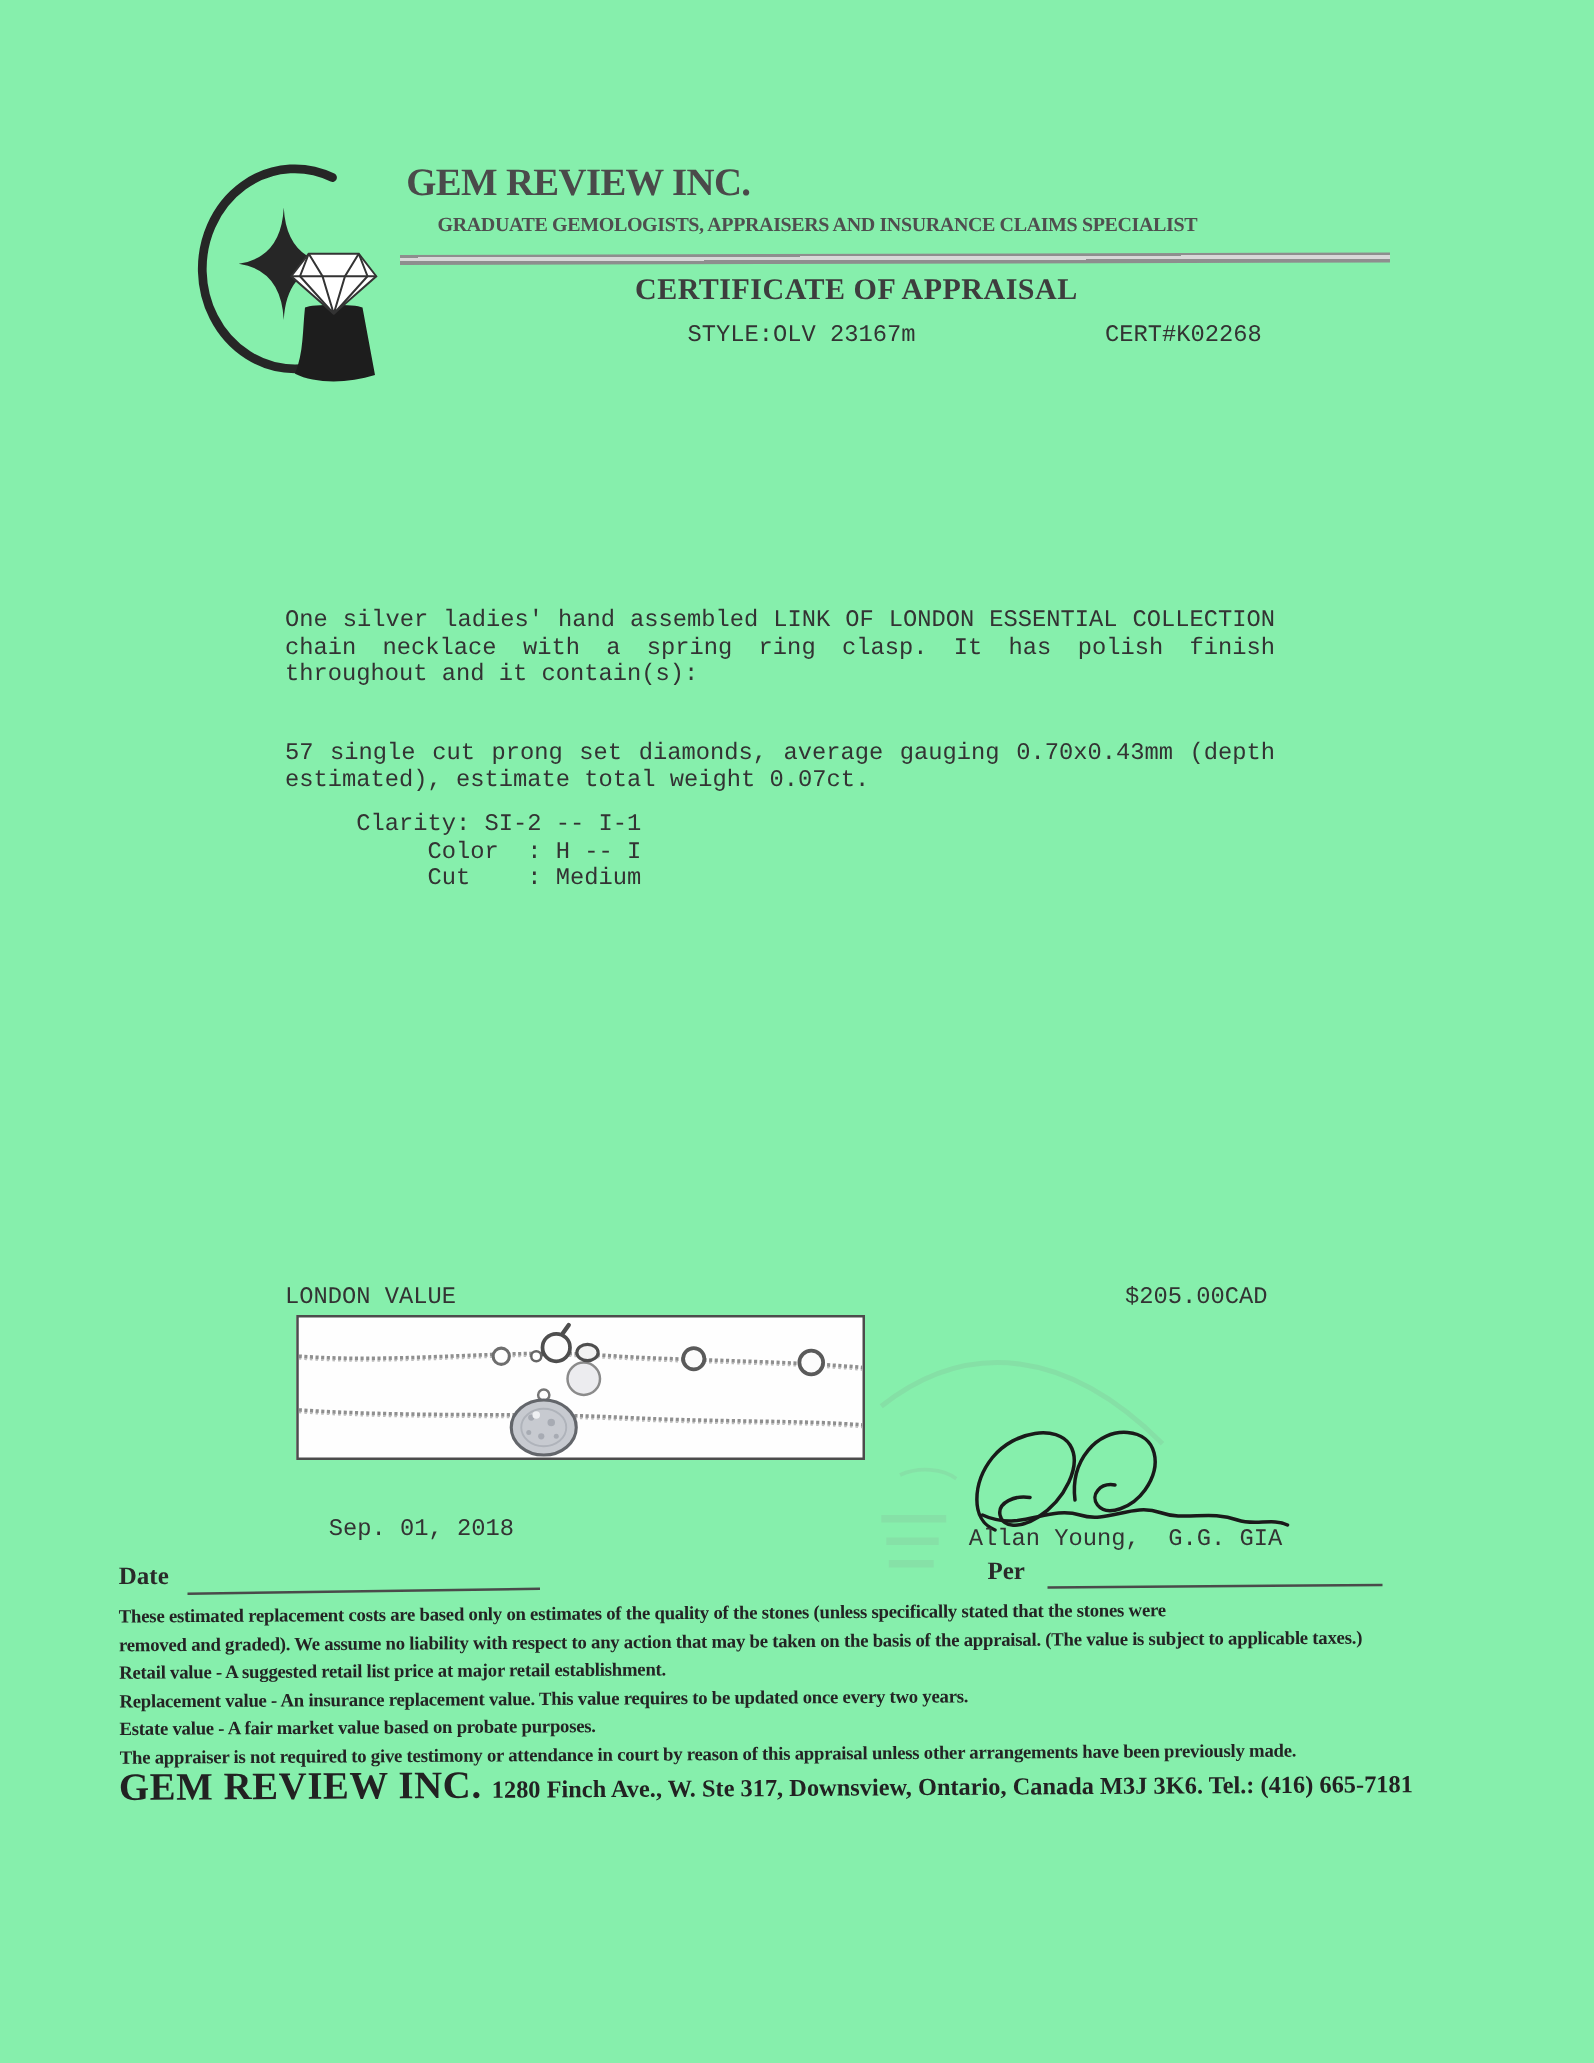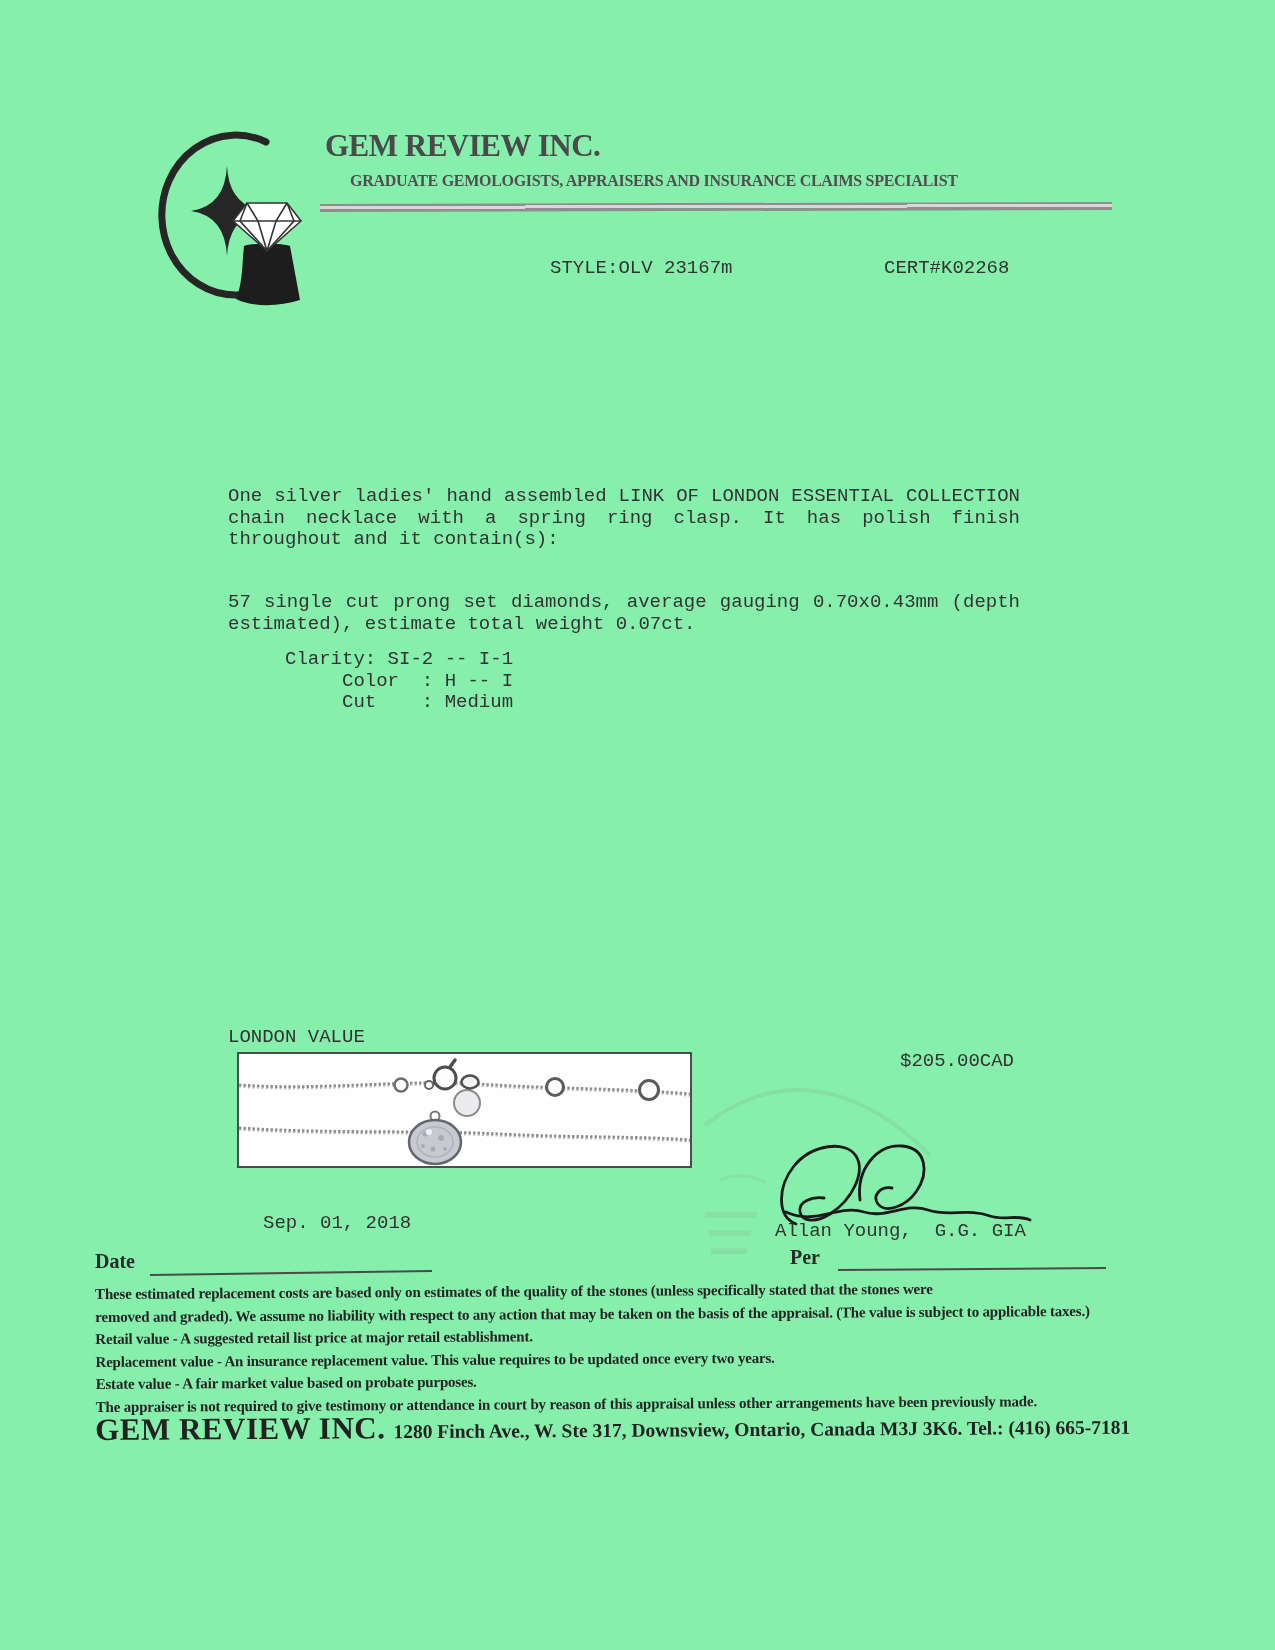--- a/index.html
+++ b/index.html
@@ -46,21 +46,21 @@
   }
   .para1{top:486px;}
   .para2{top:592px;}
   .spec-lines{left:285px;top:649px;font-size:19px;line-height:21.5px;}
   .spec-lines div{white-space:pre;text-align:right;}
   
   .val-row{left:228px;width:800px;font-family:"Liberation Mono", monospace;font-size:19px;color:#333;}
   .val-row .val{position:absolute;top:0;white-space:pre;}
   .vr1{top:941px;}  .vr1 .val{left:707px;}
   .vr2{top:983px;}  .vr2 .val{left:720px;}
-  .vr3{top:1026px;} .vr3 .val{left:672px;margin-top:24px;}
+  .vr3{top:1026px;} .vr3 .val{left:672px;}
   
   .photo-box{
     left:237px;top:1052px;width:451px;height:112px;
     border:2px solid #4c4c4c;background:#fefefe;
   }
   
   .seal-watermark{left:665px;top:1055px;opacity:0.13;}
   .signature-scribble{left:768px;top:1138px;}
   .appraisal-date{left:263px;top:1212px;font-size:19px;white-space:pre;}
   .appraiser-name{left:775px;top:1220px;font-size:19px;white-space:pre;}
@@ -98,20 +98,21 @@
     <g stroke="#333333" stroke-width="1.6" fill="#ffffff">
       <path d="M99,77 L139,77 L153,95 L119,125 L85,95 Z"></path>
       <path d="M85,95 L153,95" fill="none"></path>
       <path d="M99,77 L92,95 L119,125 M139,77 L146,95 L119,125 M99,77 L110,95 L119,125 M139,77 L128,95 L119,125" fill="none"></path>
     </g>
   </svg>
 
   <div class="abs brand-name">GEM REVIEW INC.</div>
   <div class="abs brand-tagline">GRADUATE GEMOLOGISTS, APPRAISERS AND INSURANCE CLAIMS SPECIALIST</div>
   <div class="abs header-divider"></div>
+  <div class="abs certificate-title">CERTIFICATE OF APPRAISAL</div>
   <div class="abs mono style-number">STYLE:OLV 23167m</div>
   <div class="abs mono cert-number">CERT#K02268</div>
 
   <div class="abs para para1">One silver ladies' hand assembled LINK OF LONDON ESSENTIAL COLLECTION chain necklace with a spring ring clasp. It has polish finish throughout and it contain(s):</div>
   <div class="abs para para2">57 single cut prong set diamonds, average gauging 0.70x0.43mm (depth estimated), estimate total weight 0.07ct.</div>
   <div class="abs mono spec-lines">
     <div>Clarity: SI-2 -- I-1</div>
     <div>Color  : H -- I</div>
     <div>Cut    : Medium</div>
   </div>

